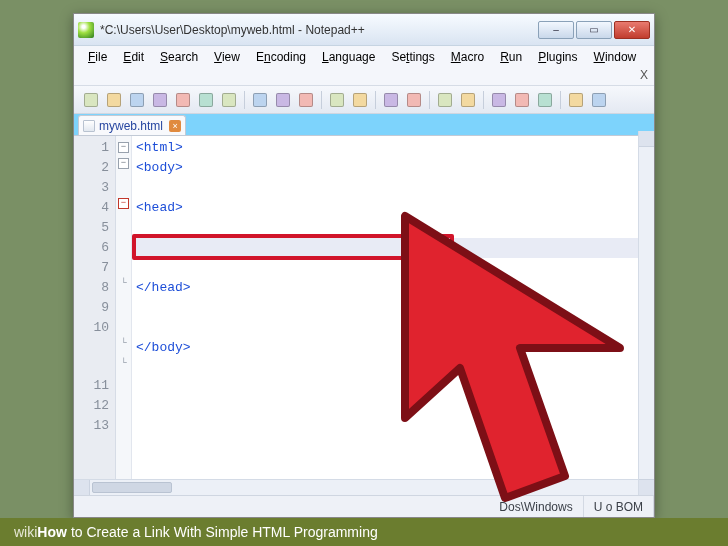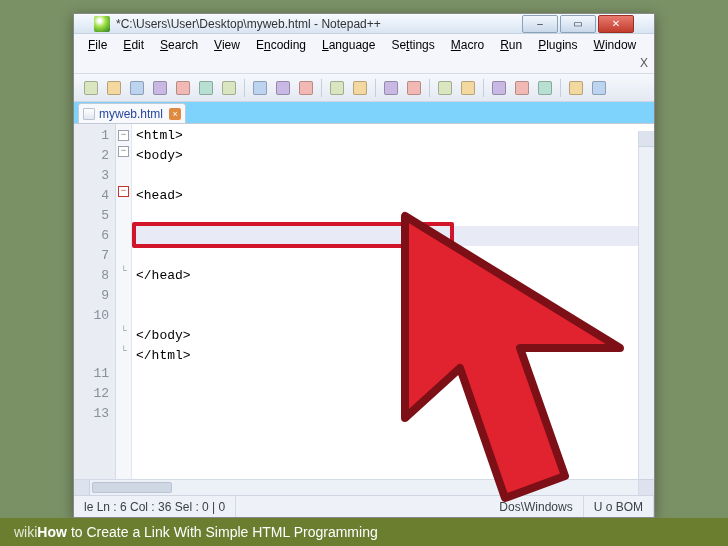--- a/index.html
+++ b/index.html
@@ -8,21 +8,21 @@
 
   .window {
     position: absolute; left: 73px; top: 13px; width: 582px; height: 505px;
     background: #eaeef4; border: 1px solid #888;
     box-shadow: 0 3px 12px rgba(0,0,0,.35);
     display: flex; flex-direction: column;
   }
 
   
   .titlebar {
-    height: 20px; display: flex; align-items: center; padding: 0 20px;
+    height: 32px; display: flex; align-items: center; padding: 0 4px;
     background: linear-gradient(#f7fbff,#d9e4f2);
     border-bottom: 1px solid #c6d4e2;
   }
   .titlebar .app-icon {
     width: 16px; height: 16px; margin-right: 6px;
     background: radial-gradient(circle at 35% 30%, #fff 10%, #9fe042 40%, #3d8b25 90%);
     border-radius: 2px;
   }
   .titlebar .title { flex: 1; color: #333; font-size: 12px; }
   .winbtns { display: flex; gap: 0; }
@@ -94,21 +94,21 @@
   }
   .foldbox {
     width:11px;height:11px;margin:4px auto 5px;border:1px solid #98a1ad;background:#fff;
     display:flex;align-items:center;justify-content:center;font-size:9px;color:#6d7580;line-height:1;
   }
   .foldbox.red { border-color:#c2372b; color:#c2372b; }
   .foldspacer { height:20px; }
   .foldtick { height:20px; display:flex; align-items:center; justify-content:center; color:#9aa2ad; font-size:10px;}
   .code { flex:1; padding:2px 0 0 4px; position:relative; }
   .codeline { height:20px; white-space:pre; }
-  .tag { color:#000000; }
+  .tag { color:#1d4ed8; }
   .txt { color:#222; }
   .attr { color:#8b2f20; }
   .val { color:#7a3aa8; text-decoration:underline; }
 
   .hl-line {
     position:absolute; left:0; right:0; height:20px; background:#e8ebf5;
   }
   .red-callout {
     position:absolute; left:58px; top:98px; width:322px; height:26px;
     border:4px solid #d1142a; border-radius:2px; pointer-events:none;
@@ -301,41 +301,39 @@
           <div class="codeline"></div>
           <div class="codeline"><span class="tag">&lt;head&gt;</span></div>
           <div class="codeline"></div>
           <div class="hl-line" style="top: 102px;"></div>
           <div class="codeline"><span class="tag">&lt;h1</span> <span class="attr">id=</span><span class="tag">"</span><span class="val">topheader</span><span class="tag">"&gt;</span><span class="txt">Header Text</span><span class="tag">&lt;/h1&gt;</span></div>
           <div class="codeline"></div>
           <div class="codeline"><span class="tag">&lt;/head&gt;</span></div>
           <div class="codeline"></div>
           <div class="codeline"></div>
           <div class="codeline"><span class="tag">&lt;/body&gt;</span></div>
-          <div class="codeline"><span class="tag">&lt;/html&gt;</span></div>
           <div class="codeline"></div>
         </div>
     </div>
     <div class="red-callout"></div>
 
     <div class="hscroll">
       <div class="btn"></div>
       <div class="thumb"></div>
       <div class="track"></div>
       <div class="btn rgt"></div>
     </div>
   </div>
 
   <div class="vscroll">
     <div class="btn"></div>
     <div class="btn bot"></div>
   </div>
 
   <div class="statusbar">
-    <div class="cell">le Ln : 6    Col : 36    Sel : 0 | 0</div>
     <div class="spacer"></div>
     <div class="cell">Dos\Windows</div>
     <div class="cell">U            o BOM</div>
   </div>
 </div>
 
 <svg class="big-cursor" viewBox="0 0 260 310">
   <polygon points="10,8 10,210 65,160 110,290 170,268 125,140 225,140" fill="#e0232e" stroke="#7d0f16" stroke-width="8" stroke-linejoin="round"></polygon>
 </svg>
 

